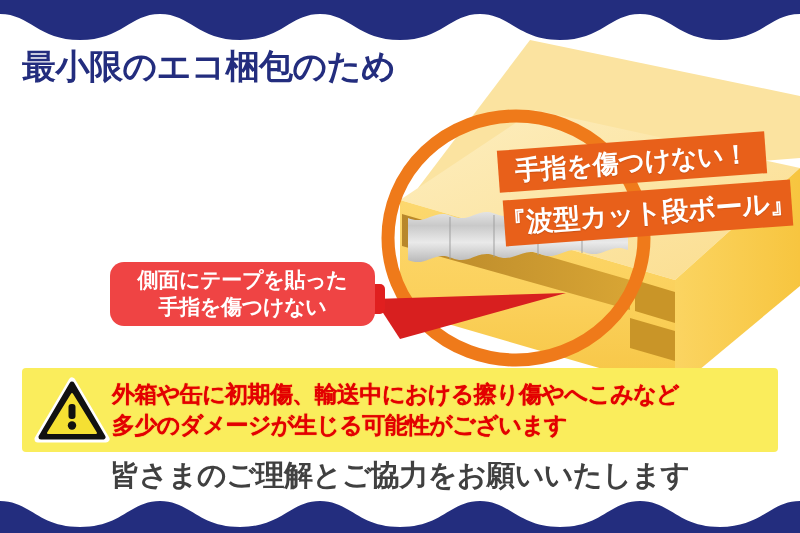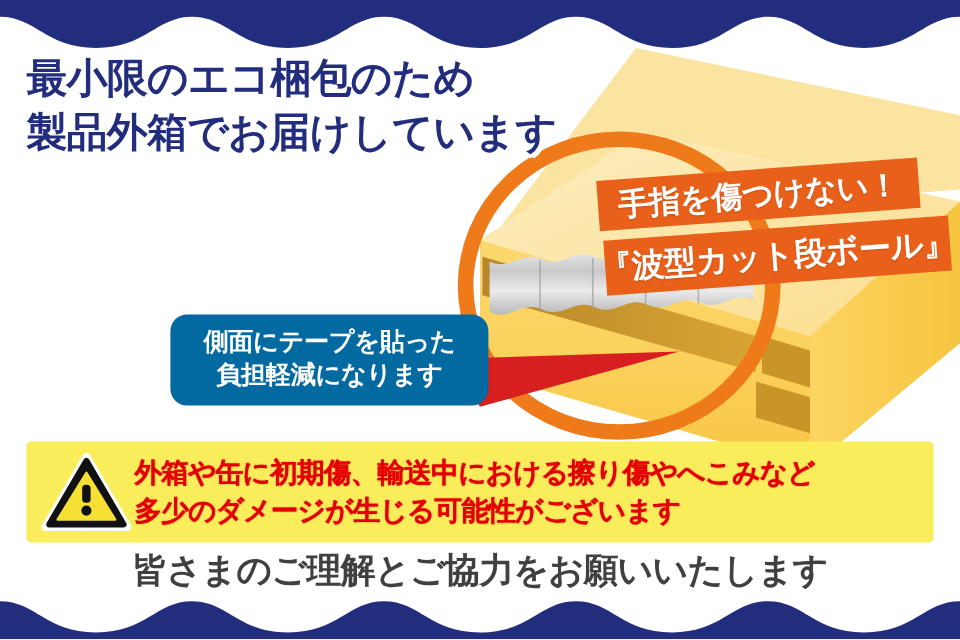--- a/index.html
+++ b/index.html
@@ -72,29 +72,28 @@
     left: 0; right: 0; bottom: 1px;
     height: 5px;
     background: #f7e84a;
     z-index: -1;
   }
 
   
   #red-callout {
     position: absolute;
     left: 110px; top: 262px;
-    width: 265px; height: 76px;
-    background: #0369a1;
+    width: 265px; height: 64px;
+    background: #ef4444;
     border-radius: 14px;
     z-index: 5;
     display: flex;
     flex-direction: column;
     align-items: center;
     justify-content: center;
-    margin-left: 32px;
   }
   #red-callout .rc {
     color: #ffffff;
     font-size: 21px;
     font-weight: bold;
     line-height: 1.28;
     letter-spacing: -0.3px;
     white-space: nowrap;
   }
   
@@ -260,28 +259,27 @@
 
     <ellipse cx="186" cy="220" rx="128" ry="122" fill="none" stroke="#ef7a1a" stroke-width="13"></ellipse>
   </svg>
 
   <svg id="red-arrow" viewBox="0 0 230 110" preserveAspectRatio="none">
     <path d="M 4 44 L 196 38 L 30 84 Z" fill="#d81f1f"></path>
   </svg>
 
   <div id="headline">
     <div class="hl">最小限のエコ梱包のため</div>
-    <div class="hl">製品外箱でお届けしています</div>
   </div>
 
 
   <div id="red-nub"></div>
   <div id="red-callout">
     <span class="rc">側面にテープを貼った</span>
-    <span class="rc">負担軽減になります</span>
+    <span class="rc">手指を傷つけない</span>
   </div>
 
   <div class="obanner" id="obanner1">
     <span>手指を傷つけない！</span>
   </div>
   <div class="obanner" id="obanner2">
     <span>『波型カット段ボール』</span>
   </div>
 
   <div id="warn-box">

